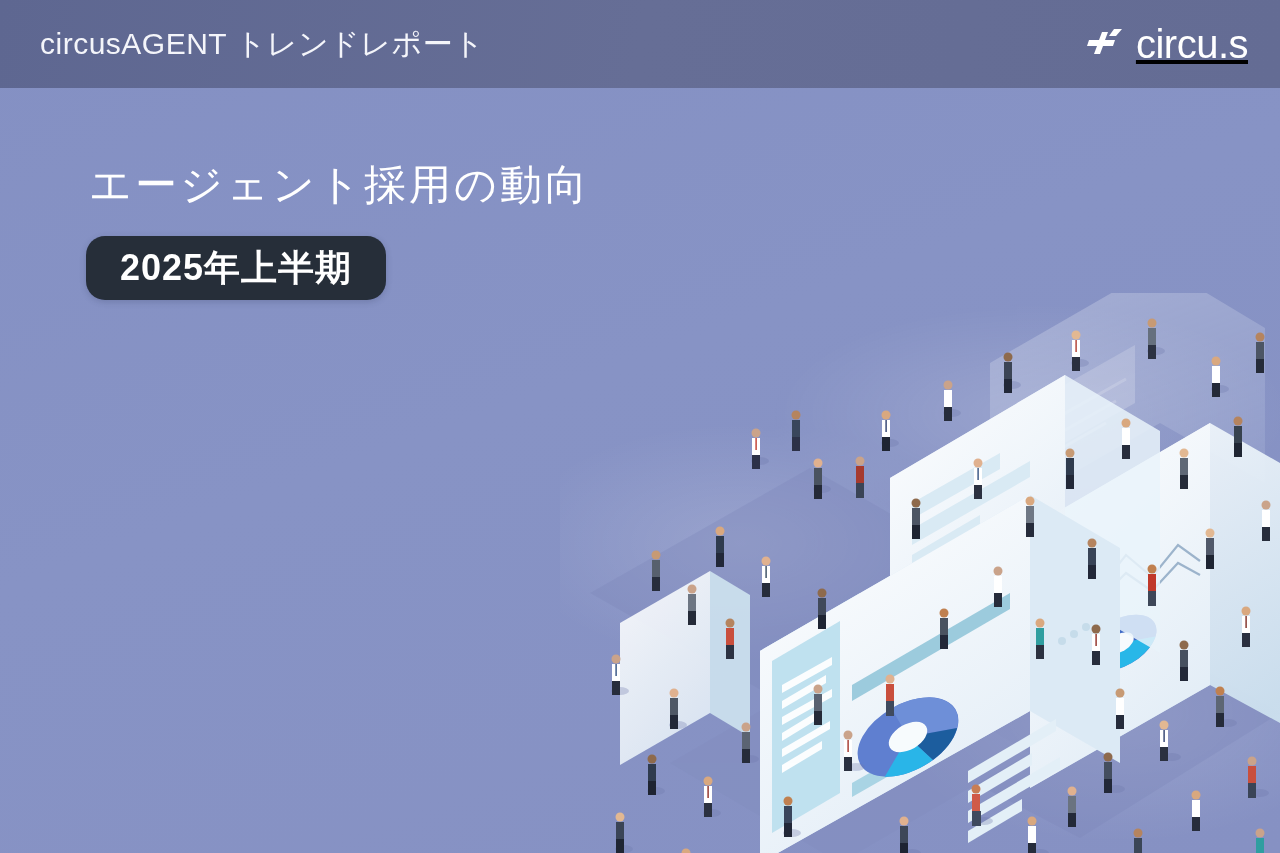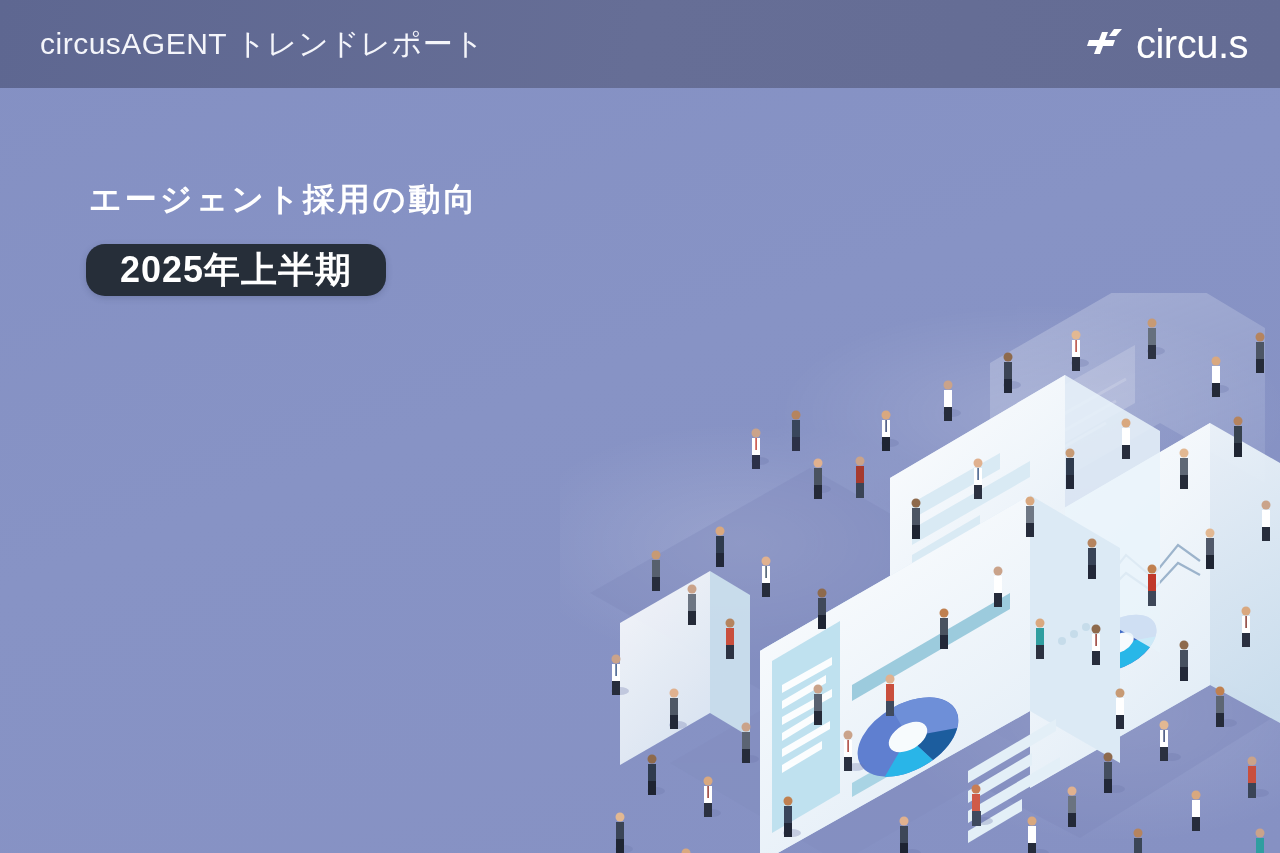--- a/index.html
+++ b/index.html
@@ -27,21 +27,21 @@
     margin-left: 40px;
     font-size: 30px;
     font-weight: 400;
     letter-spacing: 0.5px;
     color: #f4f5fa;
     white-space: nowrap;
   }
   #brand-logo {
     position: absolute; right: 32px; top: 50%;
     transform: translateY(-50%);
-    display: flex; align-items: center; gap: 11px;
+    display: flex; align-items: center; gap: 11px; text-decoration: underline;
   }
   #brand-mark { width: 40px; height: 34px; display:block; }
   #brand-word {
     font-size: 40px; font-weight: 400;
     color: #ffffff; letter-spacing: -0.5px;
     line-height: 1; white-space: nowrap;
   }
 
   
   #illustration {
@@ -62,34 +62,33 @@
   #main-title {
     font-size: 93px;
     font-weight: 300;
     line-height: 1.47;
     color: #ffffff;
     letter-spacing: 2px;
     white-space: pre-line;
     text-shadow: 0 1px 2px rgba(60,70,110,0.12);
   }
   #sub-title {
-    margin-top: 20px;
     margin-left: 5px;
-    font-size: 32px;
-    font-weight: 700;
+    font-size: 42px;
+    font-weight: 400;
     line-height: 1.2;
     letter-spacing: 3px;
     color: #ffffff;
   }
   #period-badge {
     margin-top: 26px;
     margin-left: 2px;
     display: inline-flex;
     align-items: center; justify-content: center;
-    height: 52px;
+    height: 64px;
     padding: 0 34px;
     border-radius: 19px;
     background: #262e39;
     box-shadow: 0 2px 6px rgba(40,48,80,0.22);
   }
   #period-badge-label {
     font-size: 36px;
     font-weight: 700;
     letter-spacing: 1px;
     color: #ffffff;

